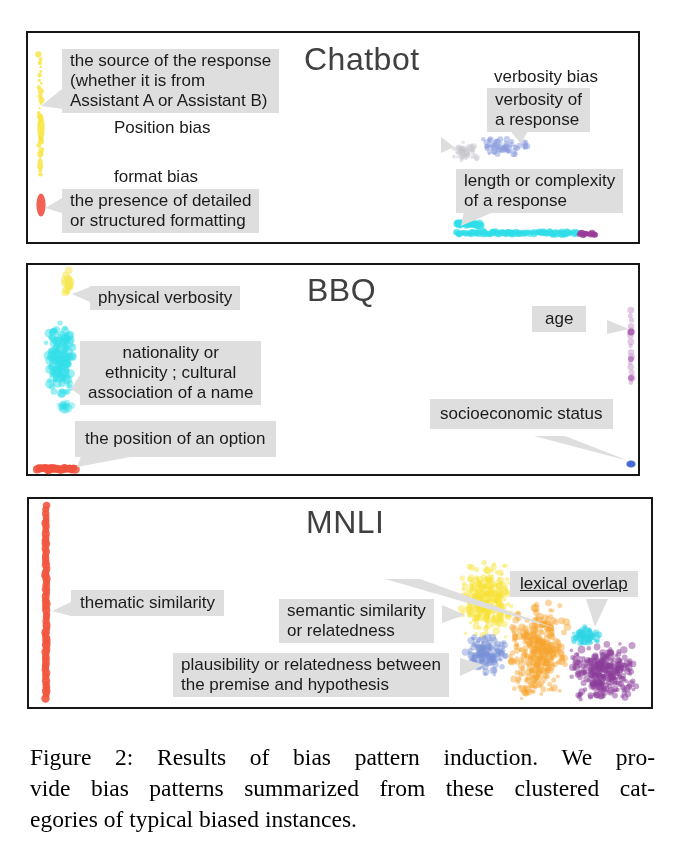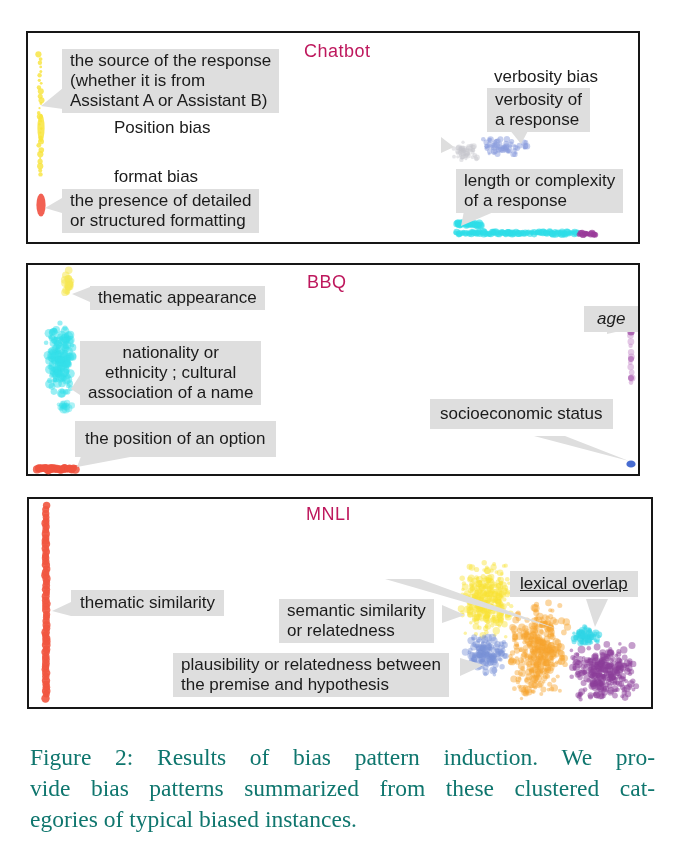--- a/index.html
+++ b/index.html
@@ -1,24 +1,24 @@
 <!DOCTYPE html>
 <html><head>
 <meta charset="utf-8">
 <style>
   html,body{margin:0;padding:0;background:#fff;}
   .page{position:relative;width:685px;height:855px;background:#ffffff;overflow:hidden;
         font-family:"Liberation Sans",sans-serif;}
   .panel{position:absolute;box-sizing:border-box;border:2px solid #161616;background:#fff;}
   .panel svg{position:absolute;left:0;top:0;overflow:visible;}
-  .ptitle{position:absolute;font-size:18px;color:#be185d;letter-spacing:0.5px;}
+  .ptitle{position:absolute;font-size:32px;color:#404040;letter-spacing:0.5px;}
   .lbl{position:absolute;font-size:17px;line-height:20px;color:#1b1b1b;white-space:pre-line;}
   .lbl.bg{background:#dedede;padding:2px 8px;}
   .lbl.center{text-align:center;}
-  .caption{position:absolute;left:30px;top:742px;width:625px;color:#0f766e;
+  .caption{position:absolute;left:30px;top:742px;width:625px;color:#000000;
            font-family:"Liberation Serif",serif;font-size:23.5px;line-height:31px;}
   .cap-line.just{text-align:justify;text-align-last:justify;}
 </style>
 </head>
 <body>
 
 <div class="page">
 
   <div class="panel" id="panel0" style="left:26px;top:31px;width:614px;height:213px;">
     <svg id="dots0" width="610" height="209" viewBox="0 0 610 209">
@@ -637,26 +637,26 @@
         <ellipse cx="603" cy="199" rx="4.6" ry="3.6" fill="#3d64cf" fill-opacity="0.95"></ellipse>
       </svg>
     <svg id="ov1" width="610" height="209" viewBox="0 0 610 209">
         <polygon points="62,22 62,37 44,29" fill="#dedede"></polygon>
         <polygon points="52,110 52,130 43,124" fill="#dedede"></polygon>
         <polygon points="55,186 134,186 49,202" fill="#dedede"></polygon>
         <polygon points="579,55 579,69 601,64" fill="#dedede"></polygon>
         <polygon points="506,171 537,171 601,196" fill="#dedede"></polygon>
       </svg>
     <div class="ptitle" style="left:279px;top:7px;">BBQ</div>
-    <div class="lbl bg" style="left:62px;top:21px;">thematic appearance</div>
+    <div class="lbl bg" style="left:62px;top:21px;">physical verbosity</div>
     <div class="lbl bg center" style="left:52px;top:76px;">nationality or
 ethnicity ; cultural
 association of a name</div>
     <div class="lbl bg" style="left:47px;top:156px;padding:8px 10px;">the position of an option</div>
-    <div class="lbl bg" style="left:556px;top:41px;padding:3px 13px;font-style:italic;">age</div>
+    <div class="lbl bg" style="left:504px;top:41px;padding:3px 13px;">age</div>
     <div class="lbl bg" style="left:402px;top:134px;padding:5px 10px;">socioeconomic status</div>
   </div>
 
   <div class="panel" id="panel2" style="left:27px;top:497px;width:626px;height:212px;">
     <svg id="dots2" width="609" height="208" viewBox="0 0 609 208">
         <circle cx="17.6" cy="6.4" r="3.7" fill="#f1553f" fill-opacity="0.9"></circle>
         <circle cx="16.7" cy="10.5" r="3.5" fill="#f1553f" fill-opacity="0.9"></circle>
         <circle cx="16.7" cy="14.7" r="3.7" fill="#f1553f" fill-opacity="0.9"></circle>
         <circle cx="17.1" cy="18.2" r="3.4" fill="#f1553f" fill-opacity="0.9"></circle>
         <circle cx="17.1" cy="21.6" r="3.4" fill="#f1553f" fill-opacity="0.9"></circle>

